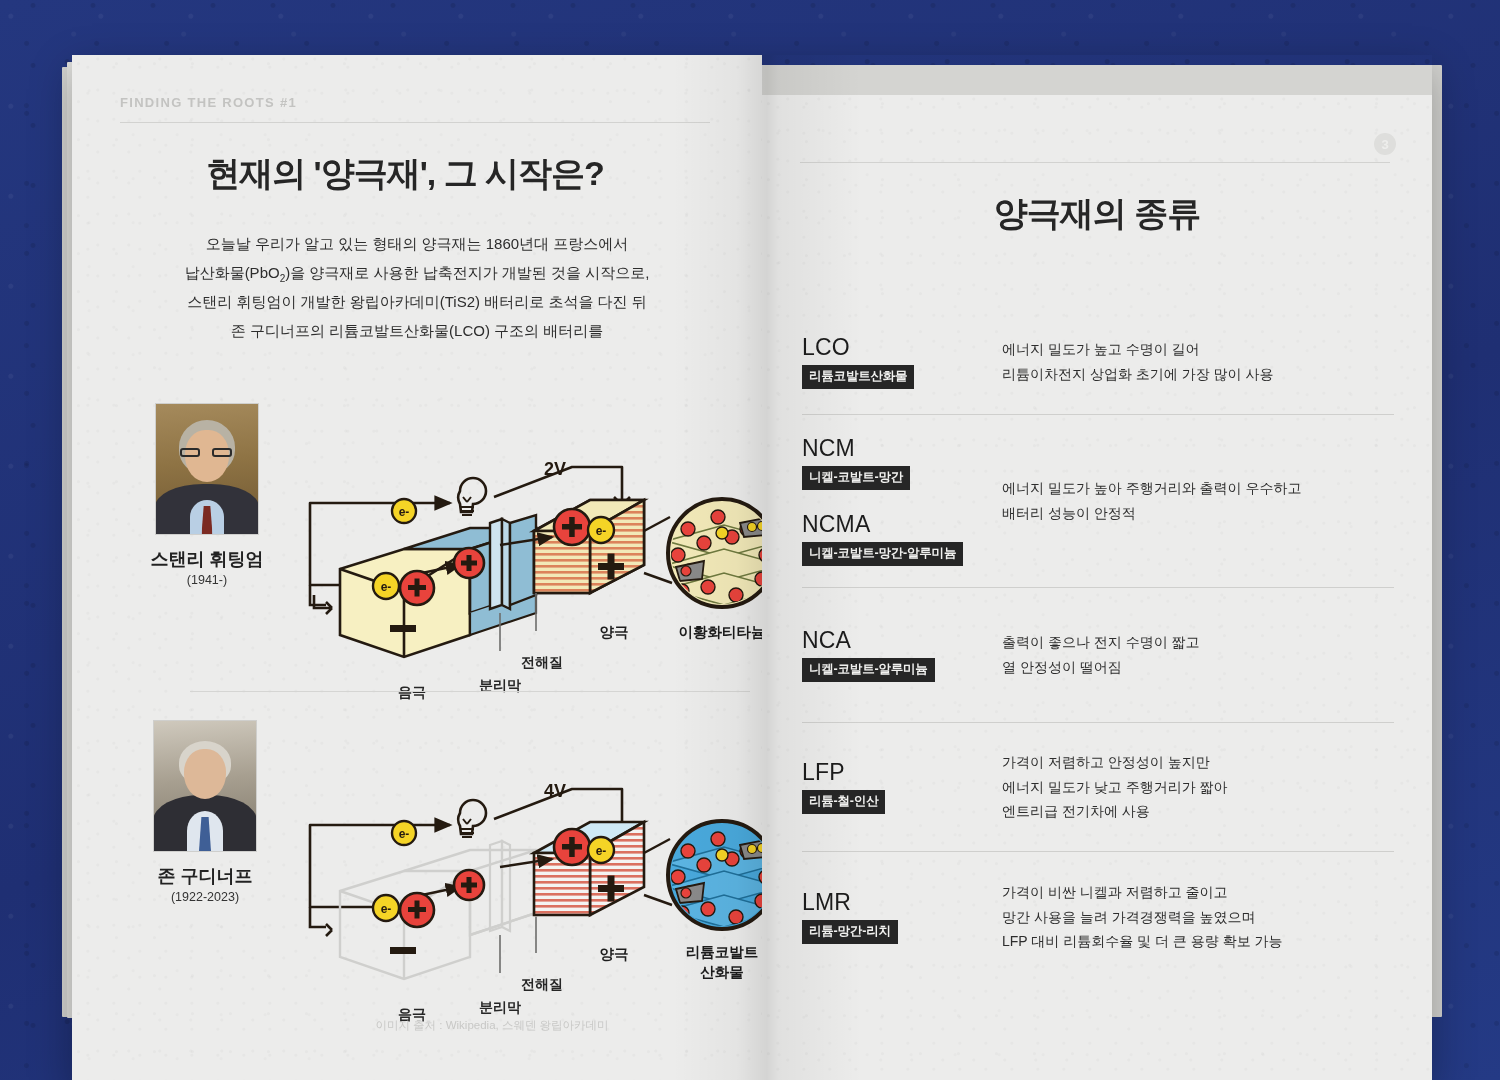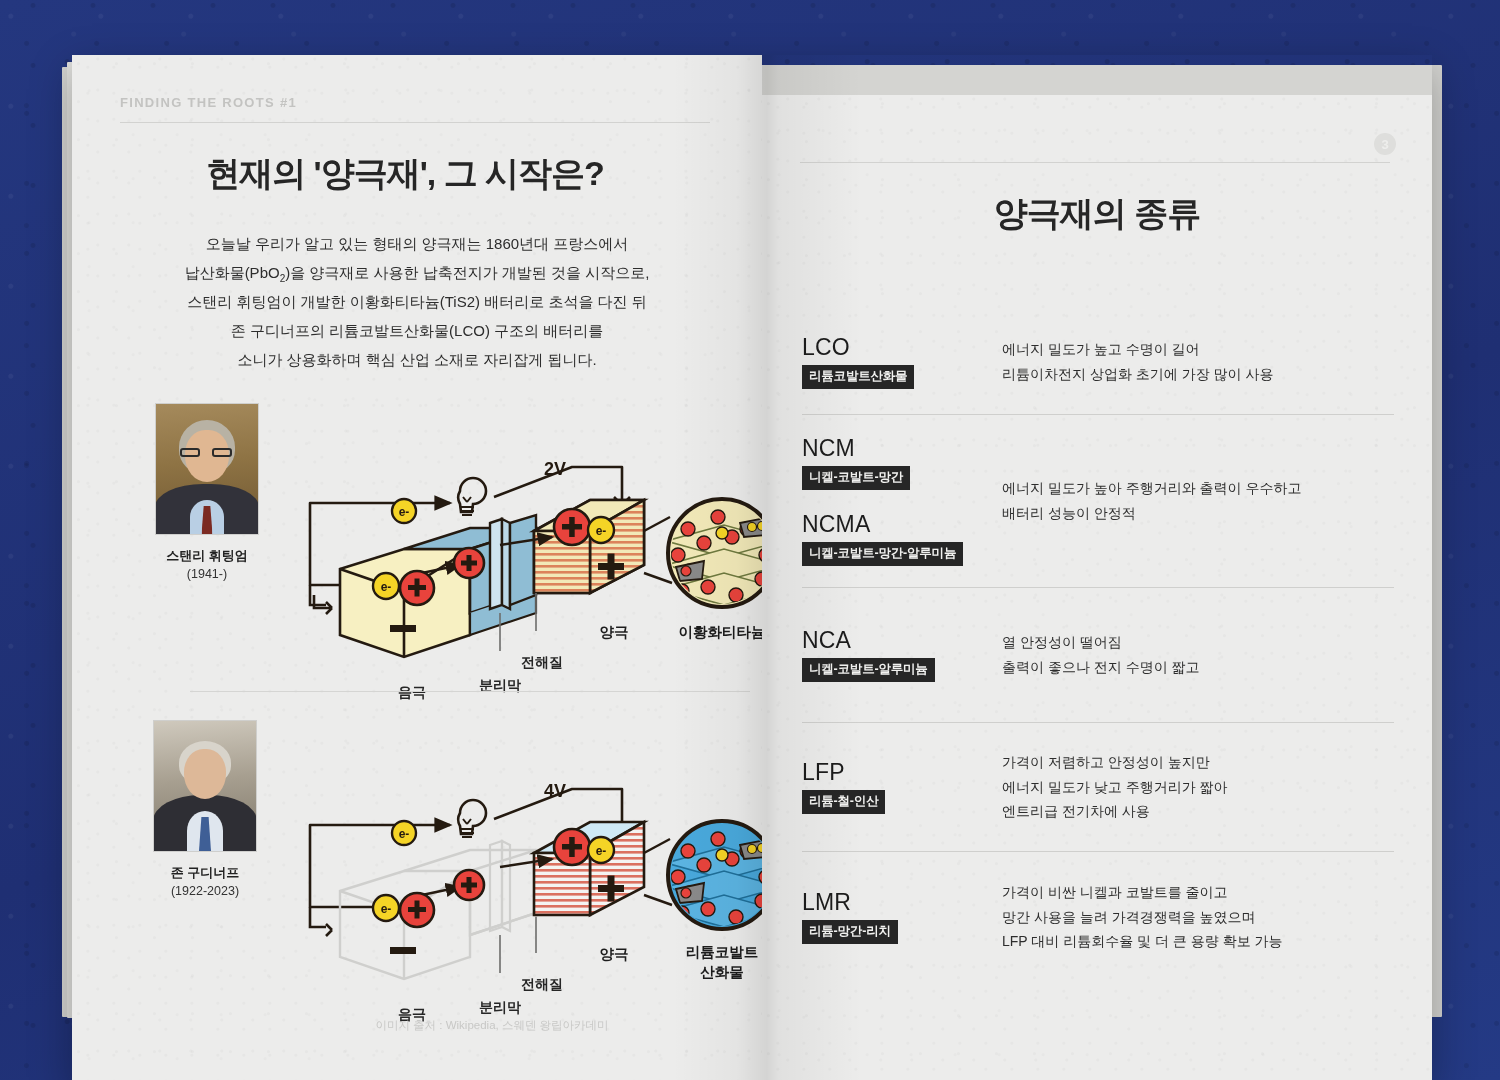--- a/index.html
+++ b/index.html
@@ -132,21 +132,21 @@
   .p1 .ph-glass { top:44px; }
   .p1 .g-l { left:24px; } .p1 .g-r { left:56px; }
 
   .p2 .ph-body  { bottom:0; width:104px; height:56px; background:#2e2e34; }
   .p2 .ph-shirt { bottom:0; width:36px;  height:40px; background:#dfe6ee; }
   .p2 .ph-tie   { bottom:0; width:12px;  height:34px; background:#3f5f96; clip-path:polygon(20% 0,80% 0,100% 100%,0 100%); }
   .p2 .ph-hair  { top:20px; width:52px; height:44px; background:#d8d4cb; }
   .p2 .ph-face  { top:28px; width:42px; height:50px; background:#ddb898; }
 
   .portrait-name {
-    margin-top:12px; font-size:13px; font-weight:bold; color:#222;
+    margin-top:12px; font-size:18px; font-weight:bold; color:#222;
   }
   .portrait-years {
     margin-top:2px; font-size:12.5px; color:#333;
   }
 
   #divider-mid { position:absolute; left:118px; top:636px; width:560px; height:1px; background:#d5d5d3; }
 
   .credit {
     position:absolute; left:0; top:963px; width:690px;
     text-align:center; font-size:11.5px; color:#c8c8c6;
@@ -199,23 +199,22 @@
 
     <div class="page" id="page-left">
 
       <div class="kicker">FINDING THE ROOTS #1</div>
       <div class="rule" id="rule-left"></div>
       <div class="headline" id="headline-left">현재의 '양극재', 그 시작은?</div>
 
       <div id="intro">
         <div>오늘날 우리가 알고 있는 형태의 양극재는 1860년대 프랑스에서</div>
         <div>납산화물(PbO<sub>2</sub>)을 양극재로 사용한 납축전지가 개발된 것을 시작으로,</div>
-        <div>스탠리 휘팅엄이 개발한 이황화티타늄(TiS2) 배터리로 초석을 다진 뒤</div>
+        <div>스탠리 휘팅엄이 개발한 왕립아카데미(TiS2) 배터리로 초석을 다진 뒤</div>
         <div>존 구디너프의 리튬코발트산화물(LCO) 구조의 배터리를</div>
-        <div>소니가 상용화하며 핵심 산업 소재로 자리잡게 됩니다.</div>
       </div>
 
       <div class="portrait-wrap" id="portrait-1">
         <div class="photo p1">
           <div class="ph-body"></div>
           <div class="ph-shirt"></div>
           <div class="ph-tie"></div>
           <div class="ph-hair"></div>
           <div class="ph-face"></div>
           <div class="ph-glass g-l"></div>
@@ -534,22 +533,22 @@
           </div>
         </div>
         <div class="cat-sep"></div>
 
         <div class="cat-row" style="height:134px">
           <div class="cat-left">
             <div class="cat-code">NCA</div>
             <span class="cat-tag">니켈-코발트-알루미늄</span>
           </div>
           <div class="cat-desc">
+            <div>출력이 좋으나 전지 수명이 짧고</div>
             <div>열 안정성이 떨어짐</div>
-            <div>출력이 좋으나 전지 수명이 짧고</div>
           </div>
         </div>
         <div class="cat-sep"></div>
 
         <div class="cat-row" style="height:128px">
           <div class="cat-left">
             <div class="cat-code">LFP</div>
             <span class="cat-tag">리튬-철-인산</span>
           </div>
           <div class="cat-desc">
@@ -559,21 +558,21 @@
           </div>
         </div>
         <div class="cat-sep"></div>
 
         <div class="cat-row" style="height:130px">
           <div class="cat-left">
             <div class="cat-code">LMR</div>
             <span class="cat-tag">리튬-망간-리치</span>
           </div>
           <div class="cat-desc">
-            <div>가격이 비싼 니켈과 코발트를 줄이고</div>
+            <div>가격이 비싼 니켈과 저렴하고 줄이고</div>
             <div>망간 사용을 늘려 가격경쟁력을 높였으며</div>
             <div>LFP 대비 리튬회수율 및 더 큰 용량 확보 가능</div>
           </div>
         </div>
 
       </div>
     </div>
 
     <div id="spine-shadow"></div>
   </div>

